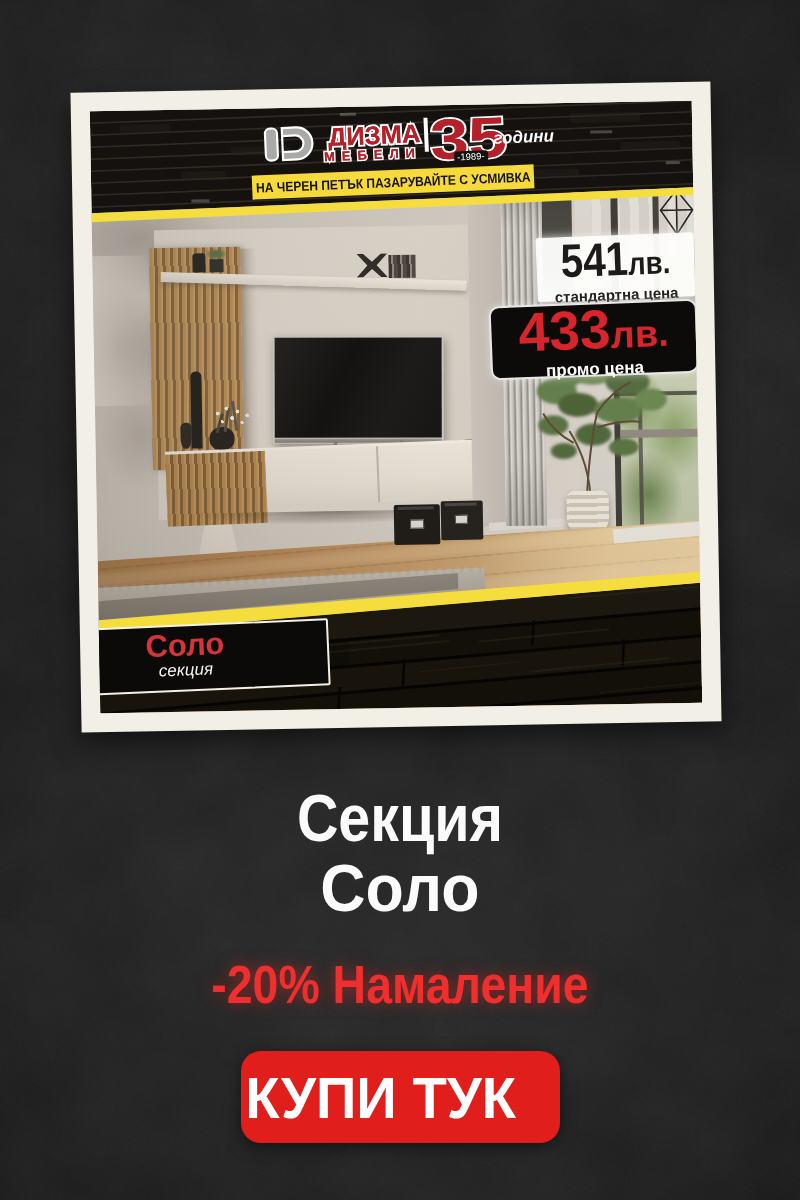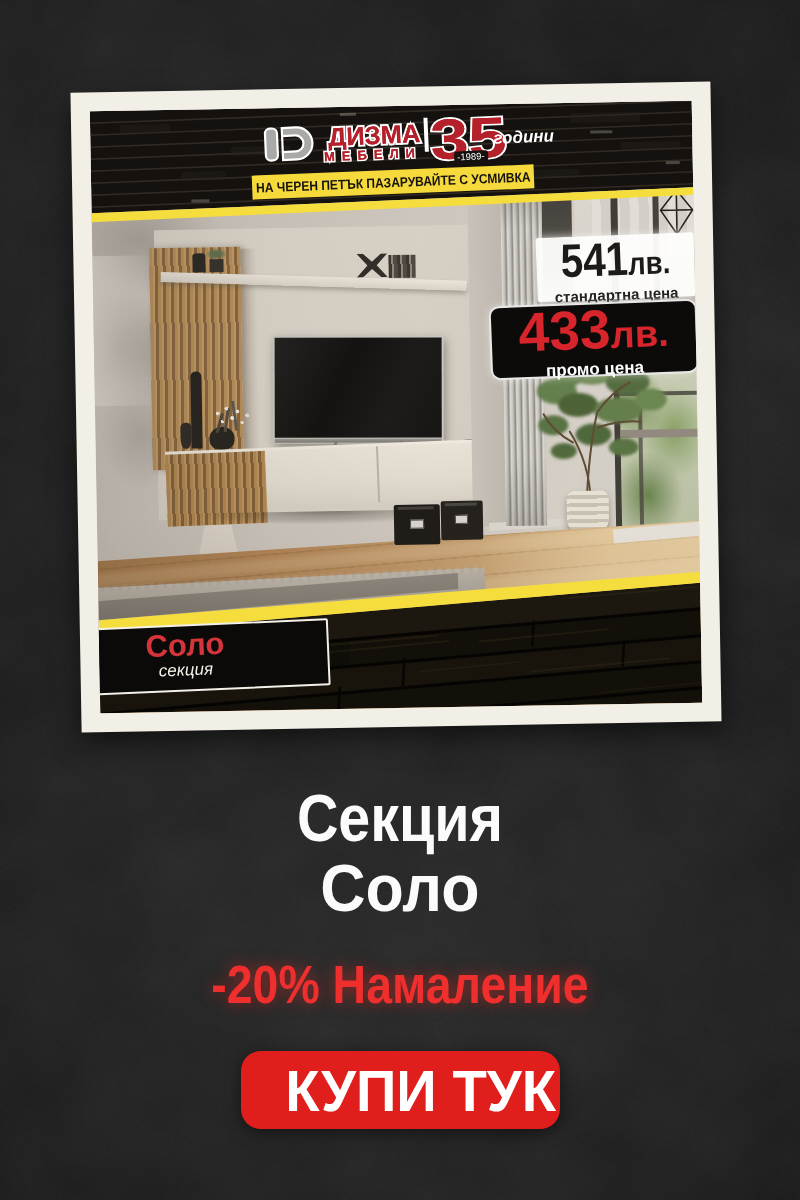--- a/index.html
+++ b/index.html
@@ -372,16 +372,16 @@
 
 <div class="abs" style="left:0;top:785px;width:800px;text-align:center;font-weight:bold;
   font-size:66px;line-height:66px;color:#fbfbfb;transform:scaleX(0.87);">Секция</div>
 
 <div class="abs" style="left:0;top:855px;width:800px;text-align:center;font-weight:bold;
   font-size:66px;line-height:66px;color:#fbfbfb;transform:scaleX(0.95);">Соло</div>
 
 <div class="abs" style="left:0;top:957px;width:800px;text-align:center;font-weight:bold;
   font-size:54px;line-height:54px;color:#ee2f2d;text-shadow:0 0 16px rgba(235,40,35,0.55);transform:scaleX(0.86);">-20% Намаление</div>
 
-<div class="abs" style="left:241px;top:1051px;width:319px;height:78px;background:#e01e1b;border-radius:20px;
-  box-shadow:0 4px 16px rgba(0,0,0,0.5);display:flex;align-items:center;justify-content:flex-end;">
+<div class="abs" style="left:241px;top:1051px;width:319px;height:92px;background:#e01e1b;border-radius:20px;
+  box-shadow:0 4px 16px rgba(0,0,0,0.5);display:flex;align-items:center;justify-content:flex-start;">
   <span style="font-weight:bold;font-size:58px;color:#ffffff;transform:scaleX(0.97);">КУПИ ТУК</span>
 </div>
 
 </body></html>

